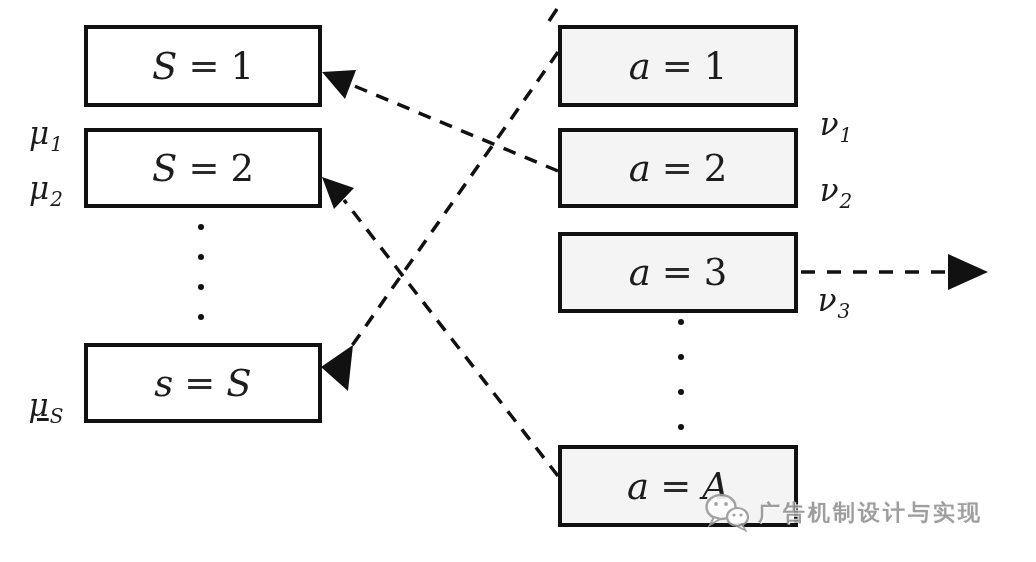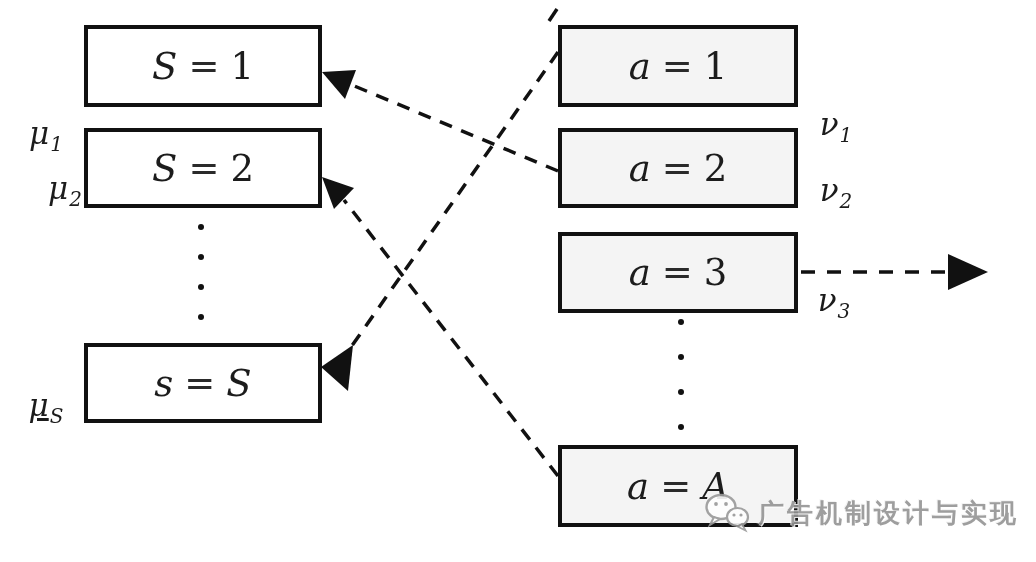--- a/index.html
+++ b/index.html
@@ -34,21 +34,21 @@
   .arrow-layer {
     position:absolute; left:0; top:0; width:1036px; height:562px;
     z-index:4; pointer-events:none;
   }
   .watermark {
     position:absolute; z-index:5; left:704px; top:492px;
     display:flex; align-items:center; opacity:0.9;
   }
   .watermark-text {
     font-family:"Liberation Sans", sans-serif;
-    font-size:26px; font-weight:700; letter-spacing:3px;
+    font-size:22px; font-weight:700; letter-spacing:3px;
     color:#949494; white-space:nowrap; margin-left:6px;
     text-shadow:1px 1px 0 #ffffff, -1px -1px 0 #f2f2f2;
   }
 </style>
 </head>
 <body>
 
 <div class="canvas">
 
   <div class="box left-box" style="left:84px; top:25px; width:238px; height:82px;">
@@ -63,21 +63,21 @@
   </div>
   <div class="box left-box" style="left:84px; top:343px; width:238px; height:80px;">
     <span class="mvar">s</span>
       <span class="meq">=</span>
       <span class="mval ital">S</span>
   </div>
 
   <div class="side-label" style="left:10px; top:63px;margin-top:48px;">
     <span>μ</span><sub>1</sub>
   </div>
-  <div class="side-label" style="left:10px; top:166px;text-align:right;">
+  <div class="side-label" style="left:10px; top:166px;">
     <span>μ</span><sub>2</sub>
   </div>
   <div class="side-label" style="left:10px; top:383px;text-decoration:underline;">
     <span>μ</span><sub>S</sub>
   </div>
 
   <div class="dots l" style="left:198px; top:224px;">
       <span class="dot"></span>
       <span class="dot"></span>
       <span class="dot"></span>

